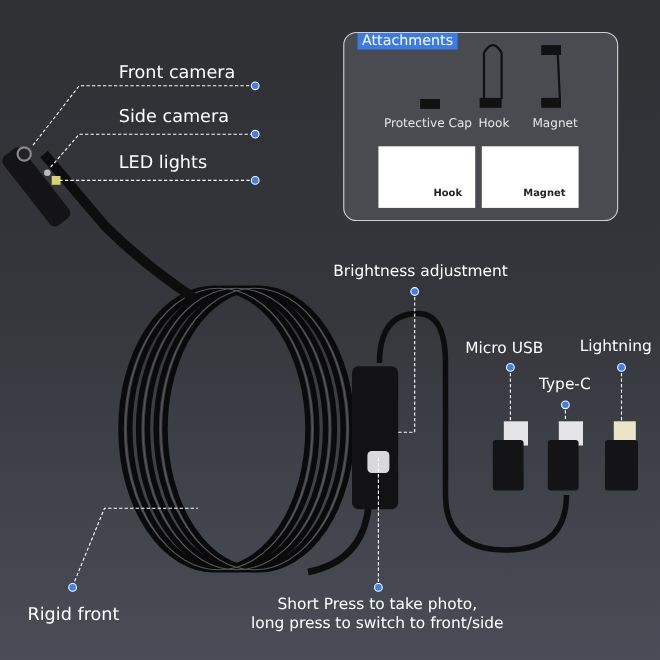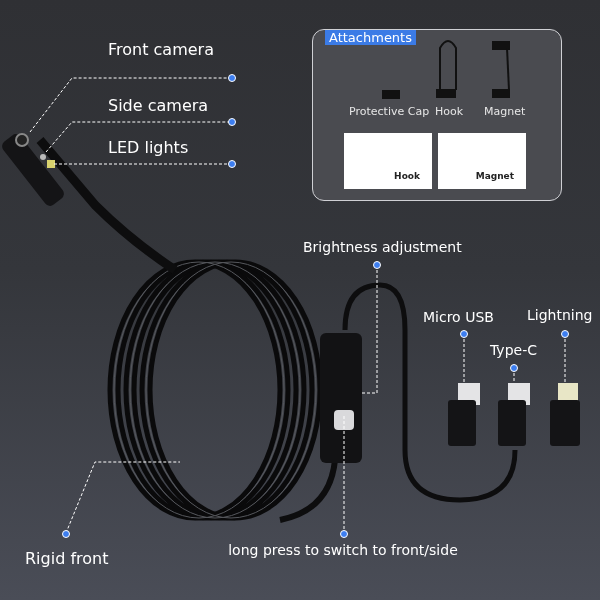--- a/index.html
+++ b/index.html
@@ -70,29 +70,30 @@
 <div class="dot" style="left:228px;top:74px"></div>
 <div class="dot" style="left:228px;top:118px"></div>
 <div class="dot" style="left:228px;top:160px"></div>
 <div class="dot" style="left:373px;top:261px"></div>
 <div class="dot" style="left:460px;top:330px"></div>
 <div class="dot" style="left:510px;top:364px"></div>
 <div class="dot" style="left:561px;top:330px"></div>
 <div class="dot" style="left:62px;top:530px"></div>
 <div class="dot" style="left:340px;top:530px"></div>
 
-<div class="lbl" style="left:108px;top:40px">Front camera</div>
+<div class="lbl" style="left:108px;top:56px">Front camera</div>
 <div class="lbl" style="left:108px;top:96px">Side camera</div>
 <div class="lbl" style="left:108px;top:138px">LED lights</div>
 <div class="lbl" style="left:303px;top:239px;font-size:14px">Brightness adjustment</div>
 <div class="lbl" style="left:423px;top:309px;font-size:14px">Micro USB</div>
 <div class="lbl" style="left:490px;top:342px;font-size:14px">Type-C</div>
 <div class="lbl" style="left:527px;top:307px;font-size:14px">Lightning</div>
 <div class="lbl" style="left:25px;top:549px">Rigid front</div>
 <div class="abs center" style="left:218px;top:542px;width:250px;font-size:14px;line-height:17px">
+  <div>Short Press to take photo,</div>
   <div>long press to switch to front/side</div>
 </div>
 
 <div class="panel"></div>
 <div class="tag">Attachments</div>
 <svg class="ov" width="600" height="600">
   <rect x="382" y="90" width="18" height="9" fill="#111"></rect>
   <path d="M440 90 L440 48 Q448 34 456 48 L456 90" stroke="#111" stroke-width="2" fill="none"></path>
   <rect x="436" y="89" width="20" height="9" fill="#111"></rect>
   <rect x="492" y="41" width="18" height="9" fill="#111"></rect>

